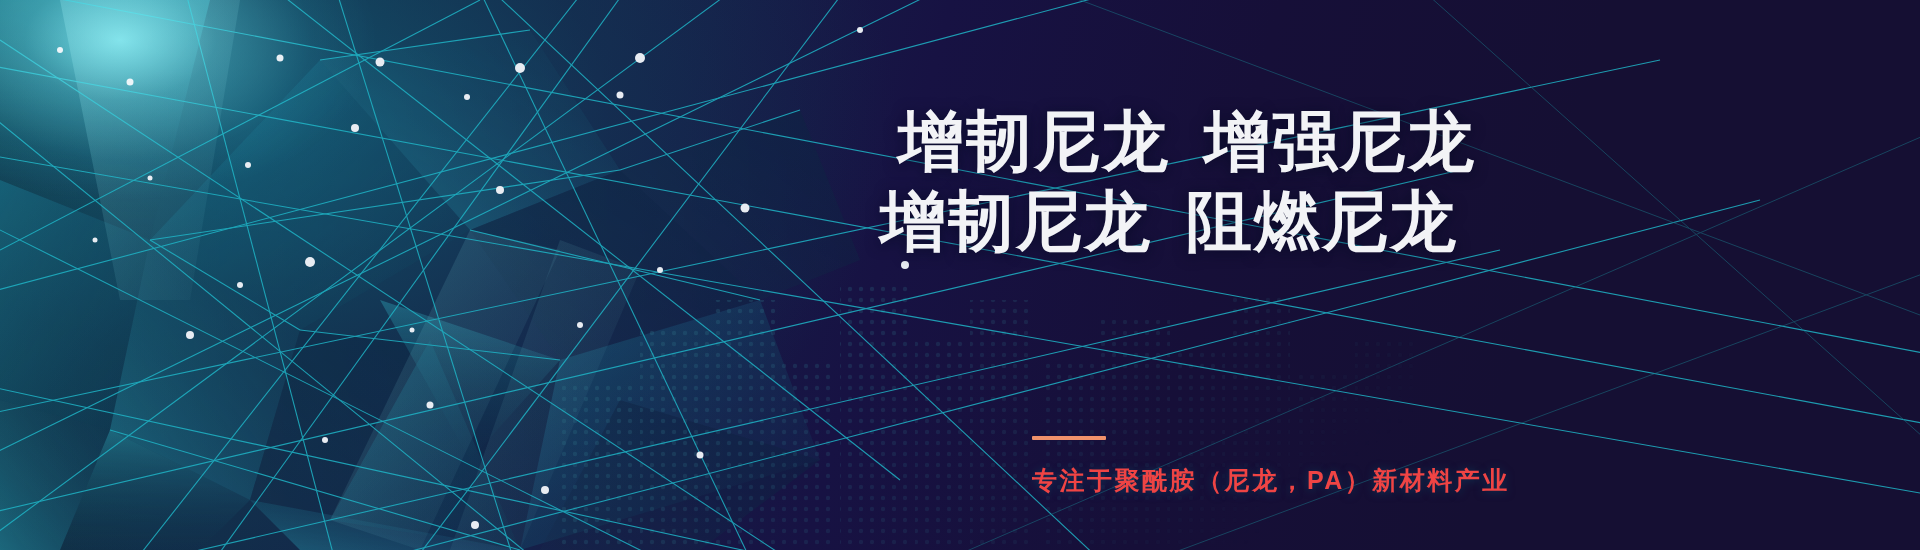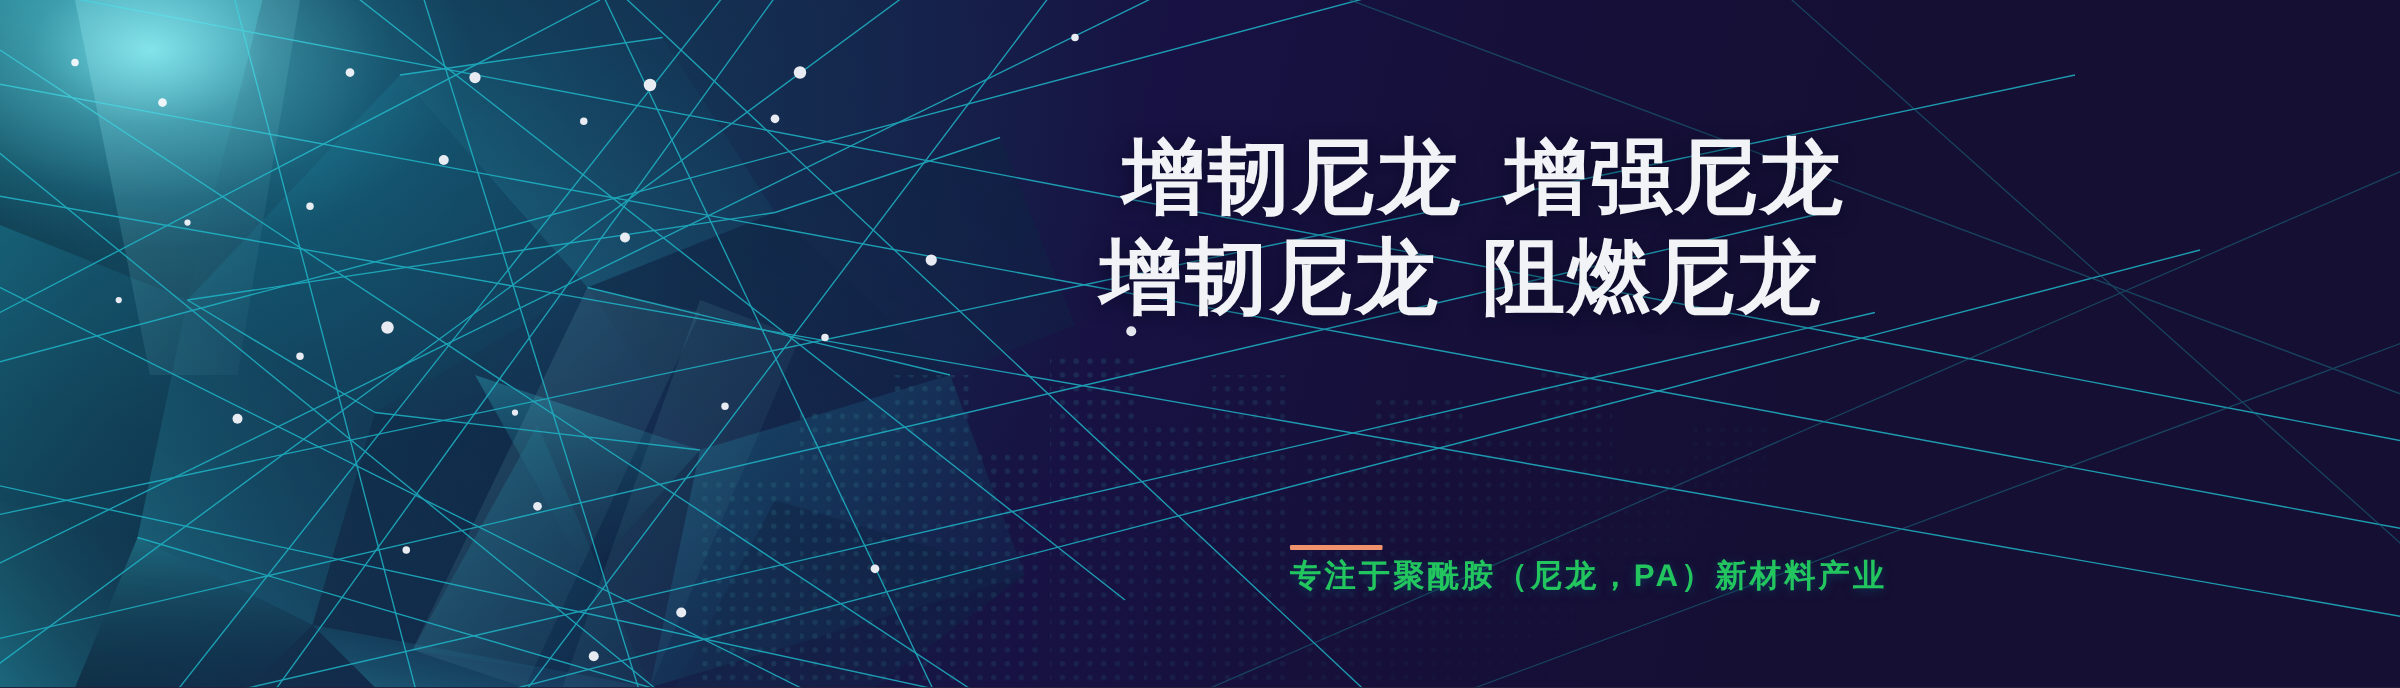--- a/index.html
+++ b/index.html
@@ -87,22 +87,22 @@
     top: 436px;
     width: 74px;
     height: 4px;
     background: #f0926b;
     border-radius: 1px;
   }
 
   .subtitle {
     position: absolute;
     left: 152px;
-    top: 444px;
-    color: #22c55e;
+    top: 464px;
+    color: #ef4444;
     font-size: 25px;
     font-weight: 700;
     letter-spacing: 2.5px;
     white-space: nowrap;
     text-shadow: 0 1px 8px rgba(10,80,110,0.6);
   }
 </style>
 </head>
 <body>
 

